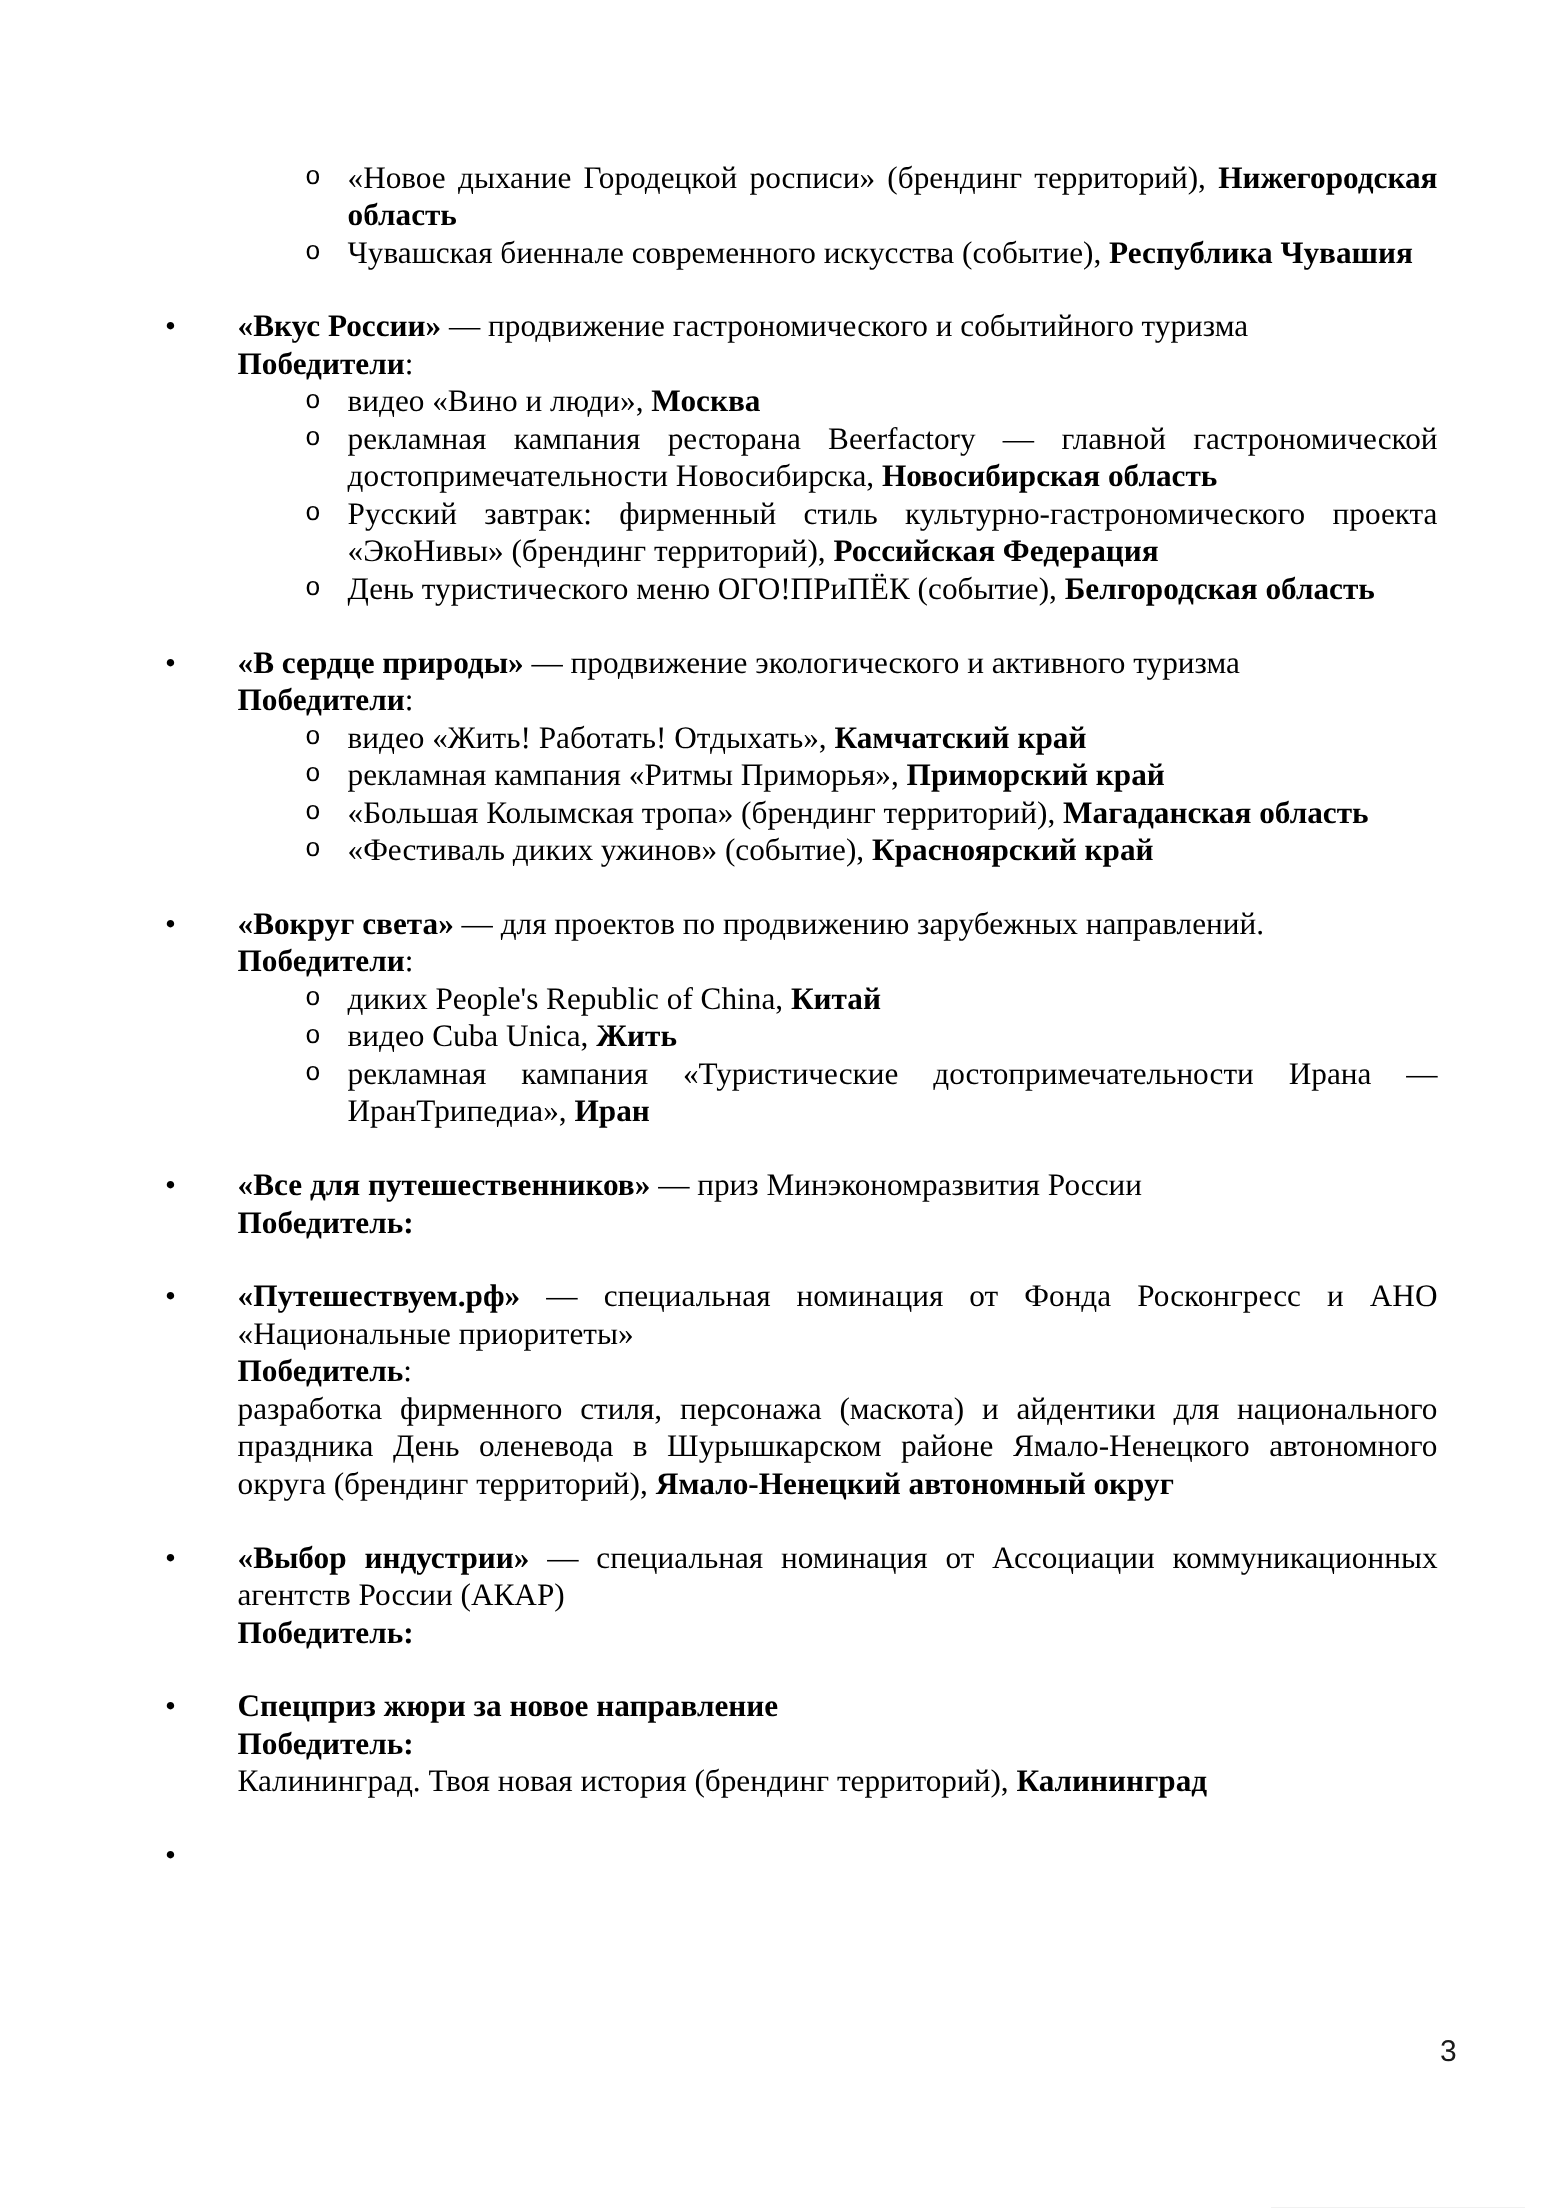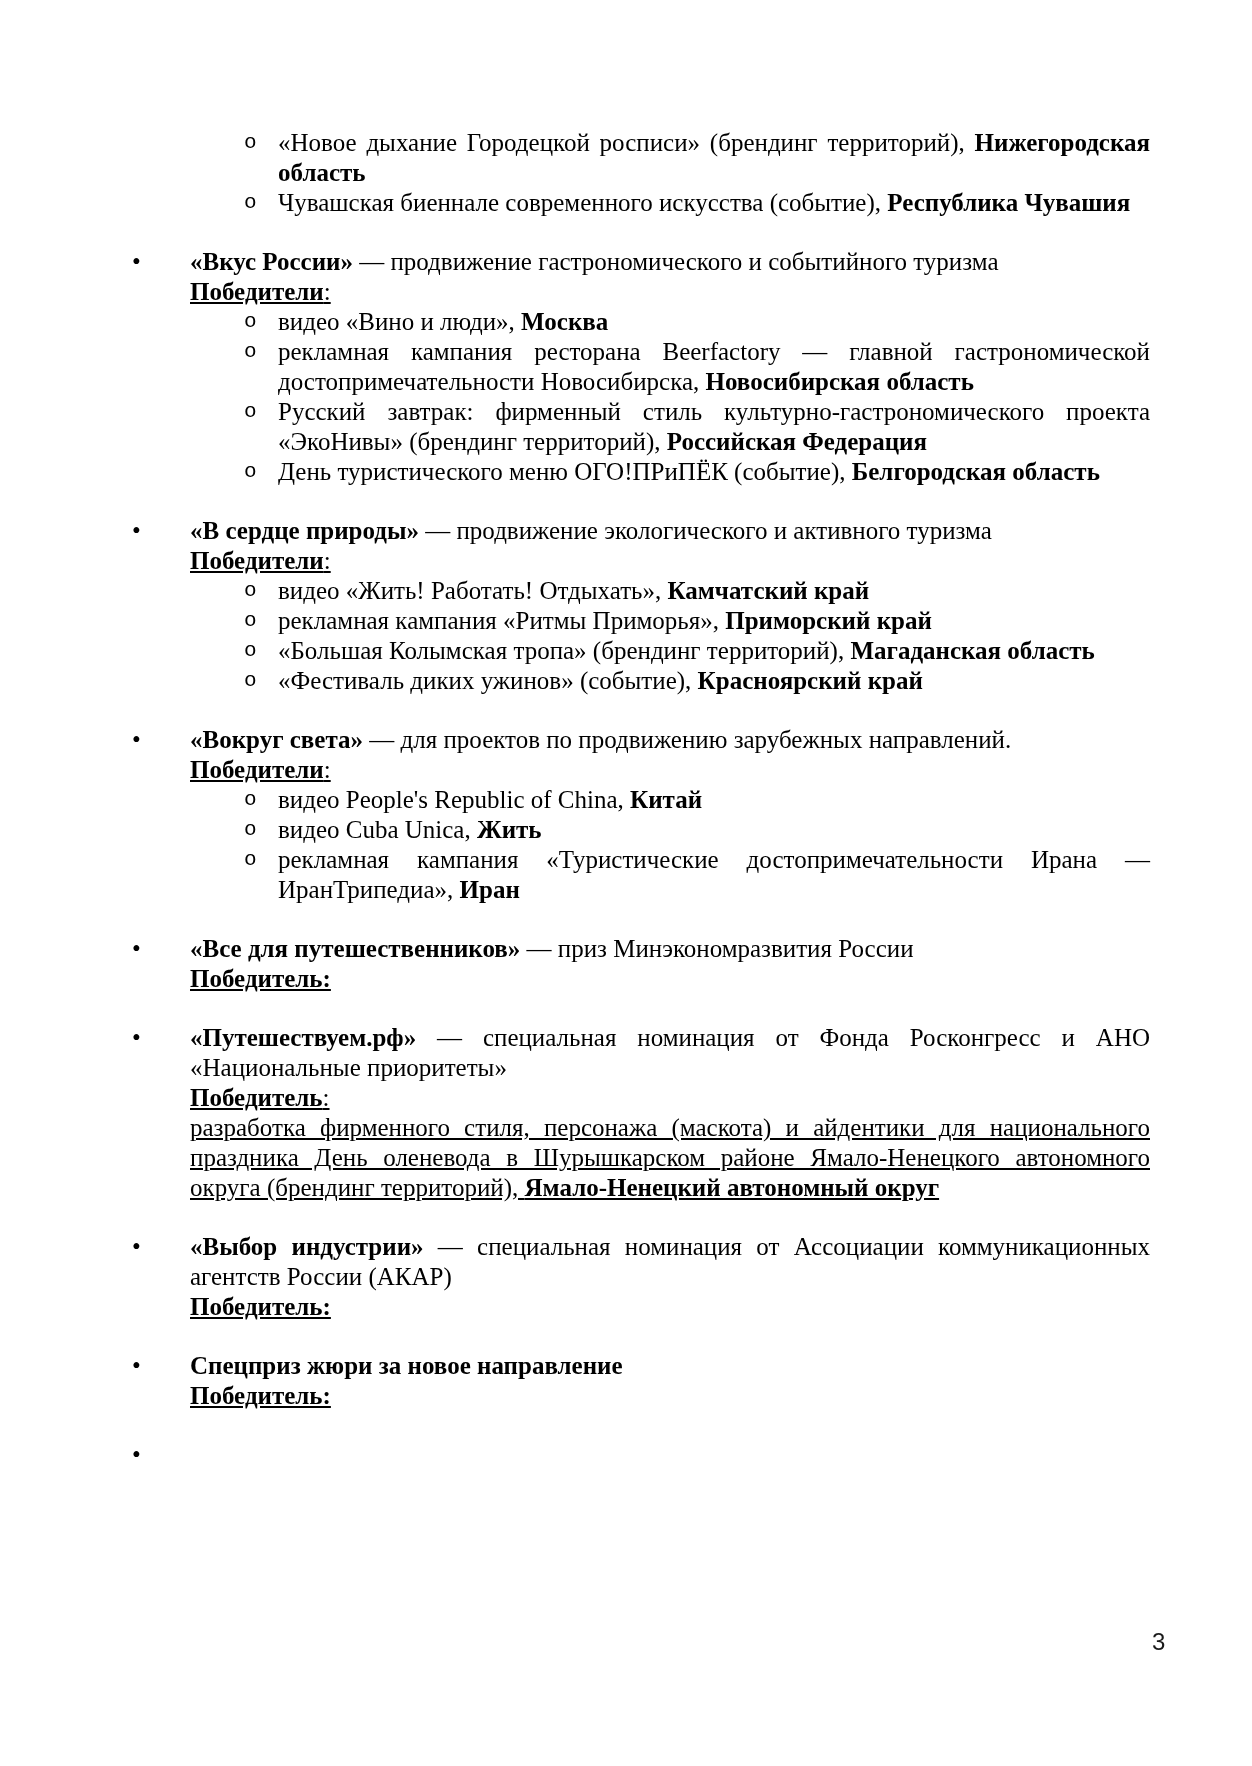--- a/index.html
+++ b/index.html
@@ -10,21 +10,21 @@
     font-family:"Liberation Serif","DejaVu Serif",serif;
     font-size:25px;line-height:30px;color:#000000;
     overflow:hidden;
     margin:0 auto;
   }
   .content{position:absolute;left:118px;top:128px;width:1032px;}
   .block{margin-bottom:29px;}
   .para{text-align:justify;position:relative;}
   .para.body{padding-left:0;}
   .para.l1{padding-left:72px;}
-  .para.l1cont{padding-left:72px;text-decoration:underline;}
+  .para.l1cont{padding-left:72px;}
   .para.sub{padding-left:160px;}
   .marker{position:absolute;top:0;line-height:30px;}
   .l1 > .marker{left:14px;font-size:25px;}
   .sub > .marker{left:126px;font-family:"Liberation Mono","DejaVu Sans Mono",monospace;font-size:21px;}
   .seg-b{font-weight:bold;}
   .pagenum{
     position:absolute;top:1628px;left:1152px;
     font-family:"Liberation Sans","DejaVu Sans",sans-serif;
     font-size:24px;line-height:28px;color:#1a1a1a;
   }
@@ -50,39 +50,40 @@
         <div class="para l1"><span class="marker">•</span><span class="seg-b">«В сердце природы»</span><span class="seg"> — продвижение экологического и активного туризма</span></div>
         <div class="para l1cont"><span class="seg-b">Победители</span><span class="seg">:</span></div>
         <div class="para sub"><span class="marker">o</span><span class="seg">видео «Жить! Работать! Отдыхать», </span><span class="seg-b">Камчатский край</span></div>
         <div class="para sub"><span class="marker">o</span><span class="seg">рекламная кампания «Ритмы Приморья», </span><span class="seg-b">Приморский край</span></div>
         <div class="para sub"><span class="marker">o</span><span class="seg">«Большая Колымская тропа» (брендинг территорий), </span><span class="seg-b">Магаданская область</span></div>
         <div class="para sub"><span class="marker">o</span><span class="seg">«Фестиваль диких ужинов» (событие), </span><span class="seg-b">Красноярский край</span></div>
       </div>
       <div class="block">
         <div class="para l1"><span class="marker">•</span><span class="seg-b">«Вокруг света»</span><span class="seg"> — для проектов по продвижению зарубежных направлений.</span></div>
         <div class="para l1cont"><span class="seg-b">Победители</span><span class="seg">:</span></div>
-        <div class="para sub"><span class="marker">o</span><span class="seg">видео People's Republic of China, </span><span class="seg-b">Китай</span></div>
+        <div class="para sub"><span class="marker">o</span><span class="seg">диких People's Republic of China, </span><span class="seg-b">Китай</span></div>
         <div class="para sub"><span class="marker">o</span><span class="seg">видео Cuba Unica, </span><span class="seg-b">Жить</span></div>
         <div class="para sub"><span class="marker">o</span><span class="seg">рекламная кампания «Туристические достопримечательности Ирана — ИранТрипедиа», </span><span class="seg-b">Иран</span></div>
       </div>
       <div class="block">
         <div class="para l1"><span class="marker">•</span><span class="seg-b">«Все для путешественников»</span><span class="seg"> — приз Минэкономразвития России</span></div>
         <div class="para l1cont"><span class="seg-b">Победитель:</span></div>
       </div>
       <div class="block">
         <div class="para l1"><span class="marker">•</span><span class="seg-b">«Путешествуем.рф»</span><span class="seg"> — специальная номинация от Фонда Росконгресс и АНО «Национальные приоритеты»</span></div>
         <div class="para l1cont"><span class="seg-b">Победитель</span><span class="seg">:</span></div>
         <div class="para l1cont"><span class="seg">разработка фирменного стиля, персонажа (маскота) и айдентики для национального праздника День оленевода в Шурышкарском районе Ямало-Ненецкого автономного округа (брендинг территорий), </span><span class="seg-b">Ямало-Ненецкий автономный округ</span></div>
       </div>
       <div class="block">
         <div class="para l1"><span class="marker">•</span><span class="seg-b">«Выбор индустрии»</span><span class="seg"> — специальная номинация от Ассоциации коммуникационных агентств России (АКАР)</span></div>
         <div class="para l1cont"><span class="seg-b">Победитель:</span></div>
       </div>
       <div class="block">
         <div class="para l1"><span class="marker">•</span><span class="seg-b">Спецприз жюри за новое направление</span></div>
         <div class="para l1cont"><span class="seg-b">Победитель:</span></div>
+        <div class="para l1cont"><span class="seg">Калининград. Твоя новая история (брендинг территорий), </span><span class="seg-b">Калининград</span></div>
       </div>
       <div class="block">
         <div class="para l1"><span class="marker">•</span></div>
       </div>
     </div>
   <div class="pagenum">3</div>
 </div>
 
 </body></html>

